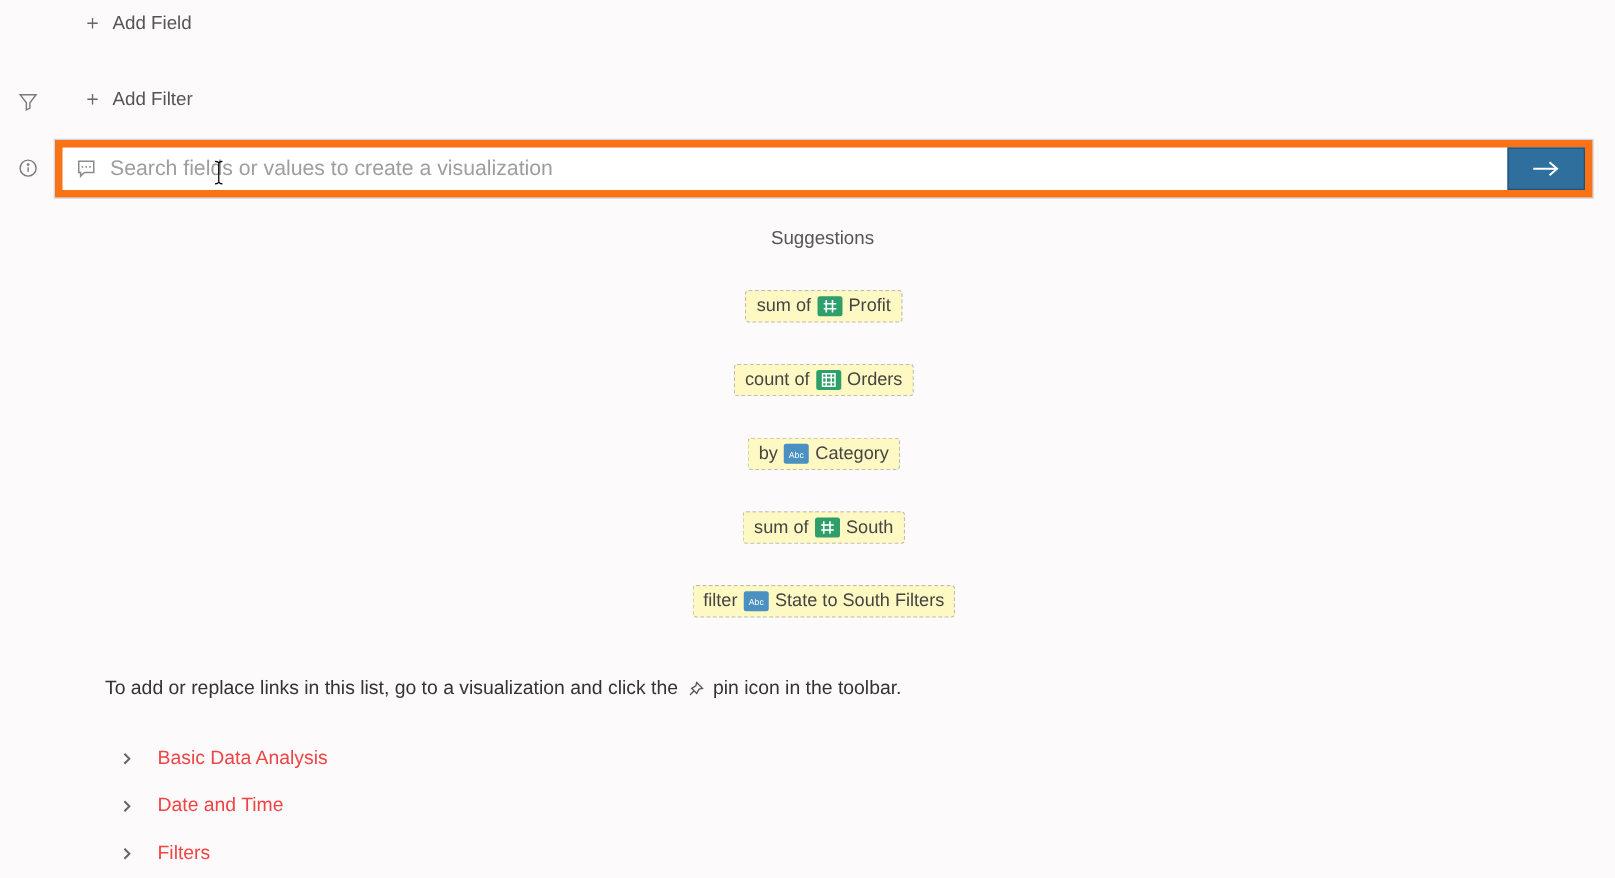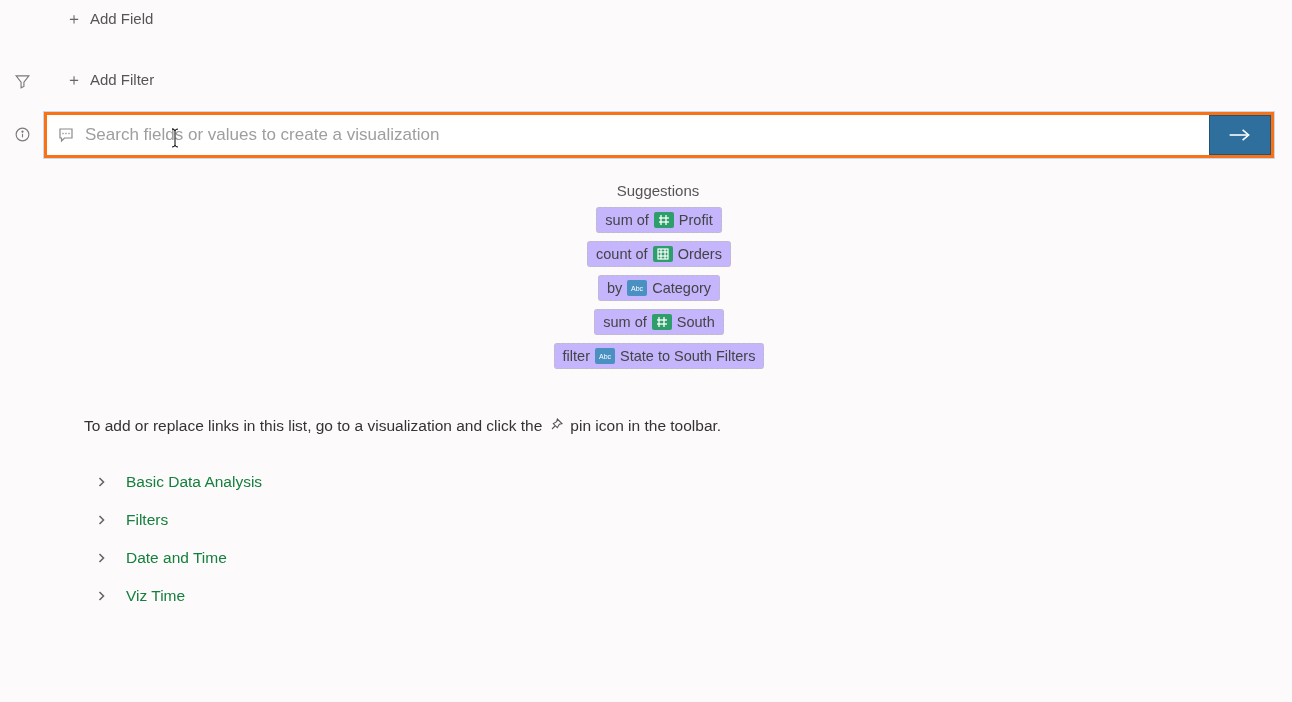--- a/index.html
+++ b/index.html
@@ -49,21 +49,21 @@
     color: #666;
     line-height: 1;
   }
   .add-field { margin-top: 10px; margin-left: 22px; }
   .add-filter { margin-top: 44px; margin-left: 22px; }
 
   .search-wrap {
     margin-top: 24px;
     display: flex;
     align-items: stretch;
-    border: 3px solid #f97316;
+    border: 6px solid #f97316;
     background: #fff;
     height: 46px;
     box-shadow: 0 0 0 1px rgba(49,119,171,0.25);
   }
   .search-left-icon {
     display: flex;
     align-items: center;
     justify-content: center;
     width: 38px;
     color: #8a8a8a;
@@ -103,22 +103,23 @@
   }
   .chip {
     display: inline-flex;
     align-items: center;
     gap: 5px;
     border: 1px dashed #bdbdbd;
     border-radius: 3px;
     padding: 4px 8px;
     font-size: 14.5px;
     color: #444;
-    background: #c4b5fd;
+    background: #fef9c3;
     cursor: pointer;
+    margin-top: 25px;
   }
   .chip .badge {
     display: inline-flex;
     align-items: center;
     justify-content: center;
     width: 20px;
     height: 16px;
     border-radius: 2px;
     color: #fff;
   }
@@ -133,36 +134,36 @@
   .rec-title {
     font-size: 25px;
     font-weight: 400;
     color: #2a2a2a;
   }
   .rec-sub {
     margin-top: 14px;
     font-size: 15.5px;
     color: #333;
     display: flex;
-    align-items: flex-start;
+    align-items: flex-end;
     gap: 6px;
   }
   .rec-sub .pin-inline {
     color: #555;
     display: inline-flex;
   }
   .rec-list {
     margin-top: 28px;
   }
   .rec-item {
     display: flex;
     align-items: center;
     gap: 18px;
     font-size: 15.5px;
-    color: #15803d;
+    color: #ef4444;
     padding: 10px 0;
     cursor: pointer;
   }
   .rec-item .chev {
     color: #666;
     width: 14px;
     display:flex;
     align-items:center;
     justify-content:center;
     margin-left: 10px;
@@ -315,29 +316,29 @@
             </svg>
         </span>
         <span>Basic Data Analysis</span>
       </div>
       <div class="rec-item">
         <span class="chev">
           <svg width="9" height="12" viewBox="0 0 8 12" fill="none" stroke="currentColor" stroke-width="1.6">
               <polyline points="2,2 6,6 2,10"></polyline>
             </svg>
         </span>
-        <span>Filters</span>
+        <span>Date and Time</span>
       </div>
       <div class="rec-item">
         <span class="chev">
           <svg width="9" height="12" viewBox="0 0 8 12" fill="none" stroke="currentColor" stroke-width="1.6">
               <polyline points="2,2 6,6 2,10"></polyline>
             </svg>
         </span>
-        <span>Date and Time</span>
+        <span>Filters</span>
       </div>
       <div class="rec-item">
         <span class="chev">
           <svg width="9" height="12" viewBox="0 0 8 12" fill="none" stroke="currentColor" stroke-width="1.6">
               <polyline points="2,2 6,6 2,10"></polyline>
             </svg>
         </span>
         <span>Viz Time</span>
       </div>
     </div>

